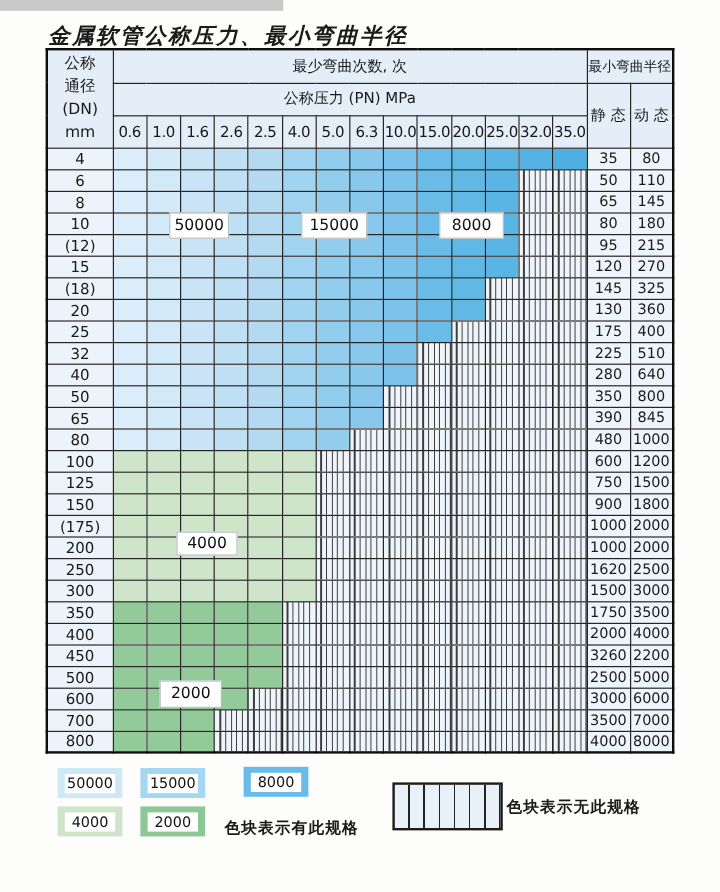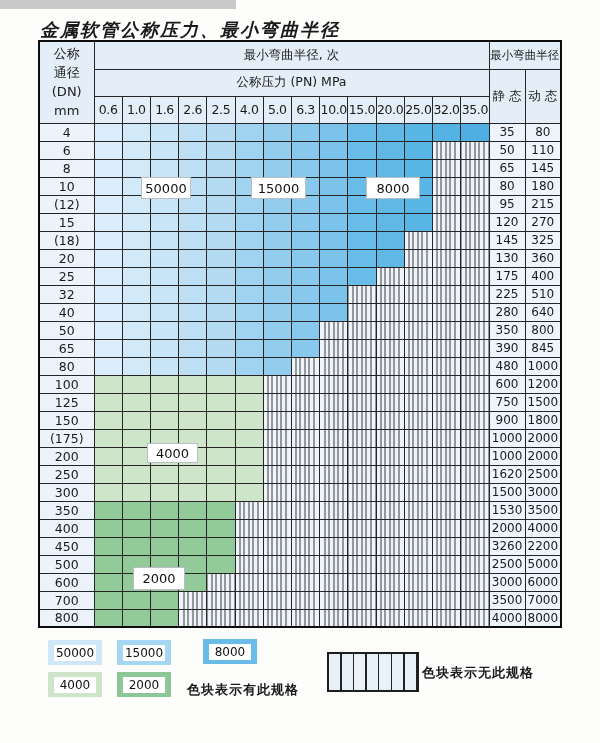--- a/index.html
+++ b/index.html
@@ -69,21 +69,21 @@
         <col style="width: 36px;">
       </colgroup>
     <thead id="thead">
         <tr class="hr1">
           <th class="dn-head" rowspan="3">
             <div>公称</div>
             <div>通径</div>
             <div>(DN)</div>
             <div>mm</div>
           </th>
-          <th colspan="14">最小弯曲半径, 次</th>
+          <th colspan="14">最少弯曲次数, 次</th>
           <th colspan="2" style="font-size: 11.5px;">最小弯曲半径</th>
         </tr>
         <tr class="hr2">
           <th colspan="14">公称压力 (PN) MPa</th>
           <th class="sd-h" rowspan="2">静 态</th>
           <th class="sd-h" rowspan="2">动 态</th>
         </tr>
         <tr class="hr3">
           <th class="p-h">0.6</th>
           <th class="p-h">1.0</th>
@@ -510,21 +510,21 @@
           <td class="cell" style="background: rgb(146, 203, 153);"></td>
           <td class="cell" style="background: repeating-linear-gradient(90deg, rgb(238, 244, 249) 0px, rgb(238, 244, 249) 3.6px, rgb(60, 60, 60) 3.6px, rgb(60, 60, 60) 4.6px);"></td>
           <td class="cell" style="background: repeating-linear-gradient(90deg, rgb(238, 244, 249) 0px, rgb(238, 244, 249) 3.6px, rgb(60, 60, 60) 3.6px, rgb(60, 60, 60) 4.6px);"></td>
           <td class="cell" style="background: repeating-linear-gradient(90deg, rgb(238, 244, 249) 0px, rgb(238, 244, 249) 3.6px, rgb(60, 60, 60) 3.6px, rgb(60, 60, 60) 4.6px);"></td>
           <td class="cell" style="background: repeating-linear-gradient(90deg, rgb(238, 244, 249) 0px, rgb(238, 244, 249) 3.6px, rgb(60, 60, 60) 3.6px, rgb(60, 60, 60) 4.6px);"></td>
           <td class="cell" style="background: repeating-linear-gradient(90deg, rgb(238, 244, 249) 0px, rgb(238, 244, 249) 3.6px, rgb(60, 60, 60) 3.6px, rgb(60, 60, 60) 4.6px);"></td>
           <td class="cell" style="background: repeating-linear-gradient(90deg, rgb(238, 244, 249) 0px, rgb(238, 244, 249) 3.6px, rgb(60, 60, 60) 3.6px, rgb(60, 60, 60) 4.6px);"></td>
           <td class="cell" style="background: repeating-linear-gradient(90deg, rgb(238, 244, 249) 0px, rgb(238, 244, 249) 3.6px, rgb(60, 60, 60) 3.6px, rgb(60, 60, 60) 4.6px);"></td>
           <td class="cell" style="background: repeating-linear-gradient(90deg, rgb(238, 244, 249) 0px, rgb(238, 244, 249) 3.6px, rgb(60, 60, 60) 3.6px, rgb(60, 60, 60) 4.6px);"></td>
           <td class="cell" style="background: repeating-linear-gradient(90deg, rgb(238, 244, 249) 0px, rgb(238, 244, 249) 3.6px, rgb(60, 60, 60) 3.6px, rgb(60, 60, 60) 4.6px);"></td>
-          <td class="val">1530</td>
+          <td class="val">1750</td>
           <td class="val">3500</td>
         </tr>
         <tr class="data">
           <td class="dn">400</td>
           <td class="cell" style="background: rgb(146, 203, 153);"></td>
           <td class="cell" style="background: rgb(146, 203, 153);"></td>
           <td class="cell" style="background: rgb(146, 203, 153);"></td>
           <td class="cell" style="background: rgb(146, 203, 153);"></td>
           <td class="cell" style="background: rgb(146, 203, 153);"></td>
           <td class="cell" style="background: repeating-linear-gradient(90deg, rgb(238, 244, 249) 0px, rgb(238, 244, 249) 3.6px, rgb(60, 60, 60) 3.6px, rgb(60, 60, 60) 4.6px);"></td>

